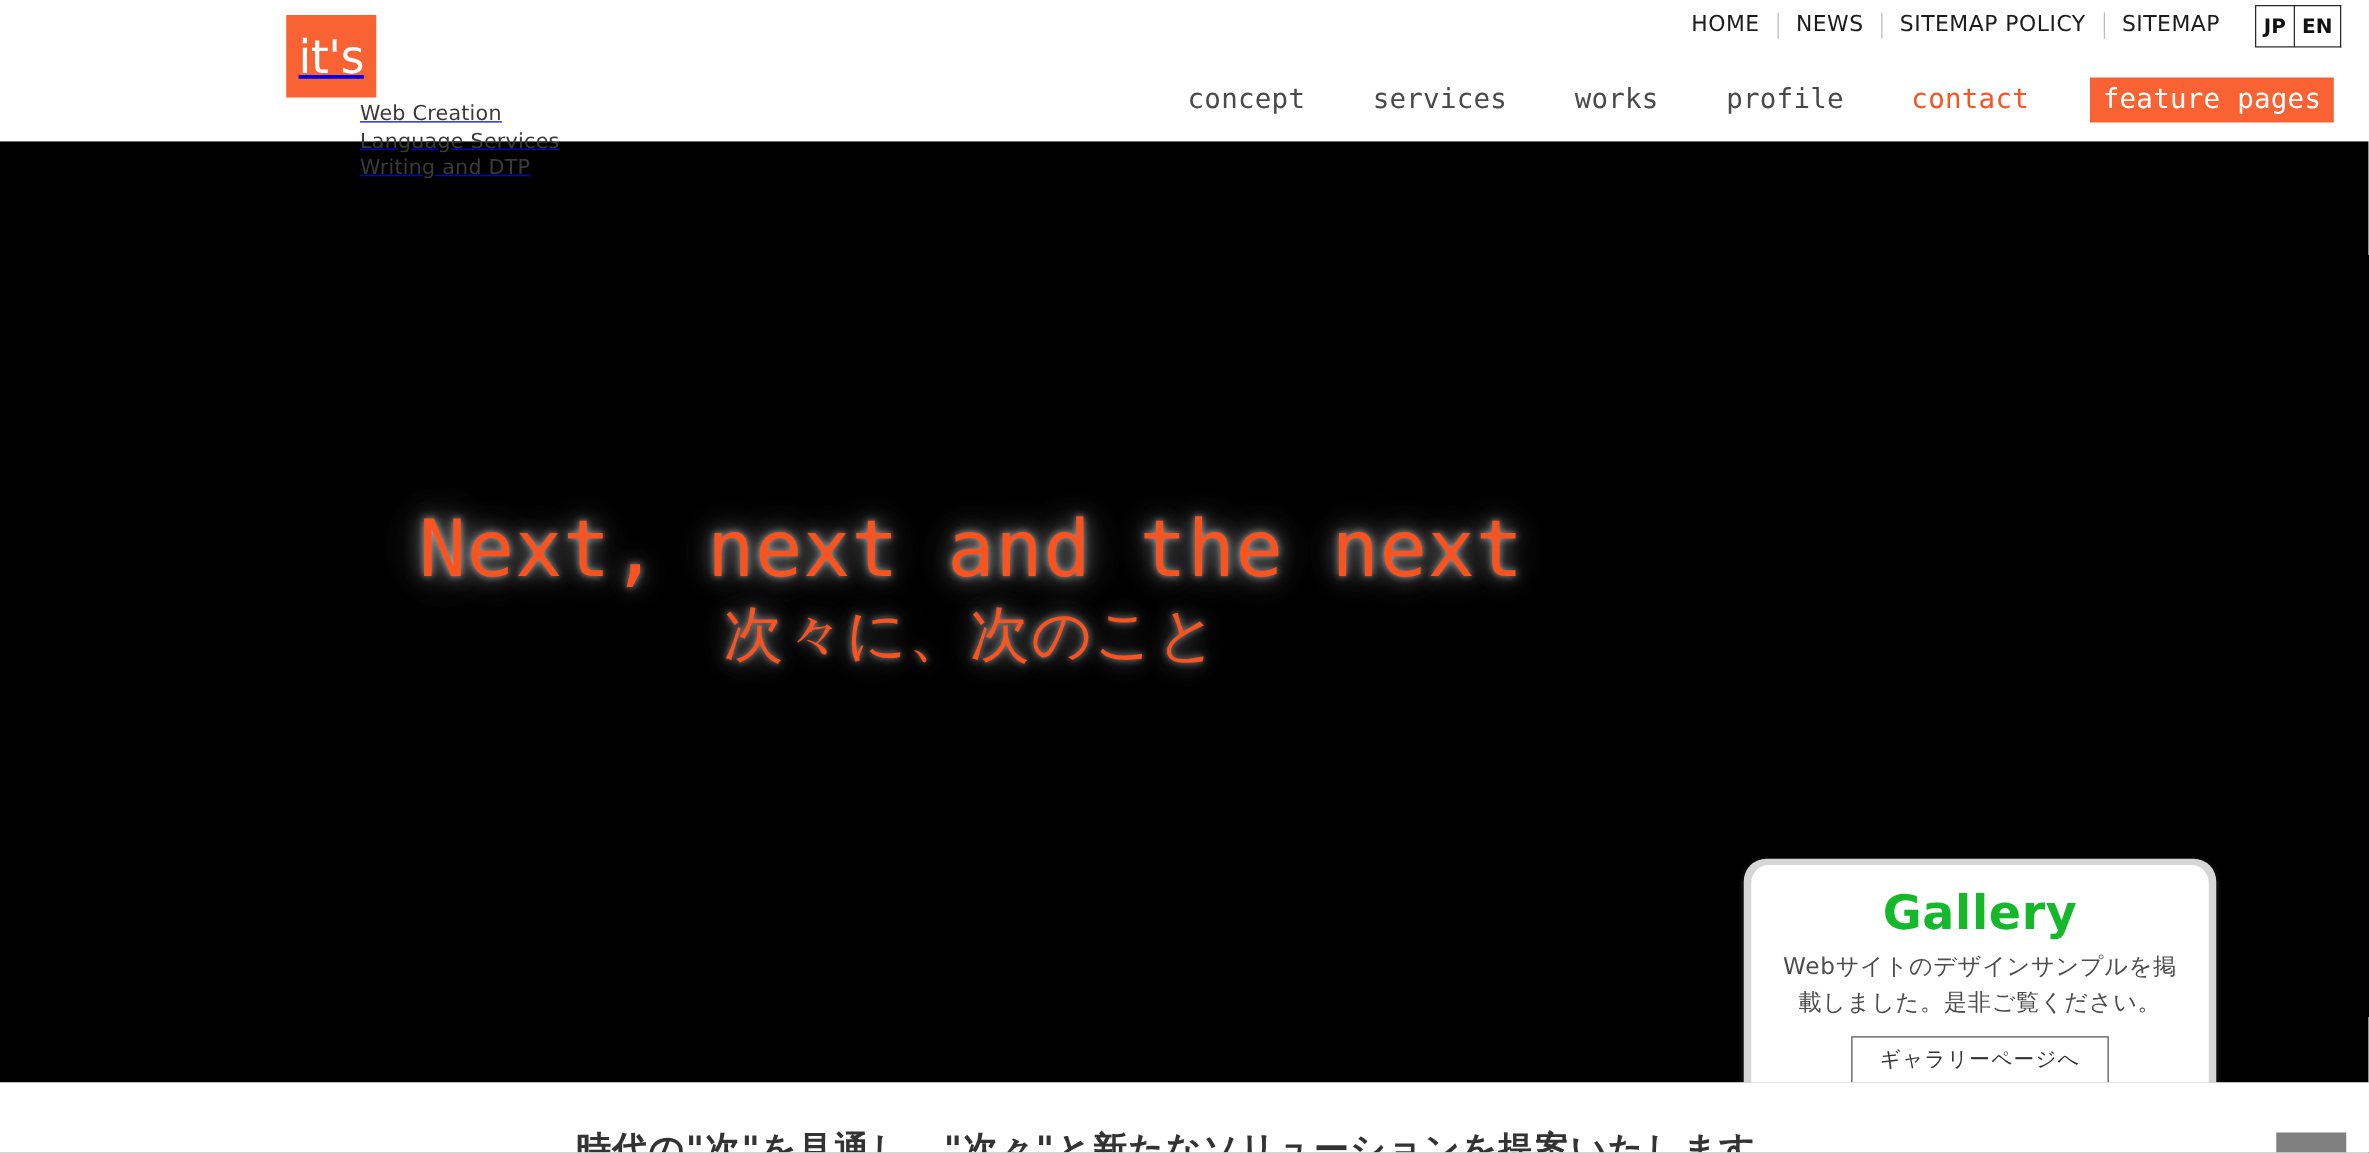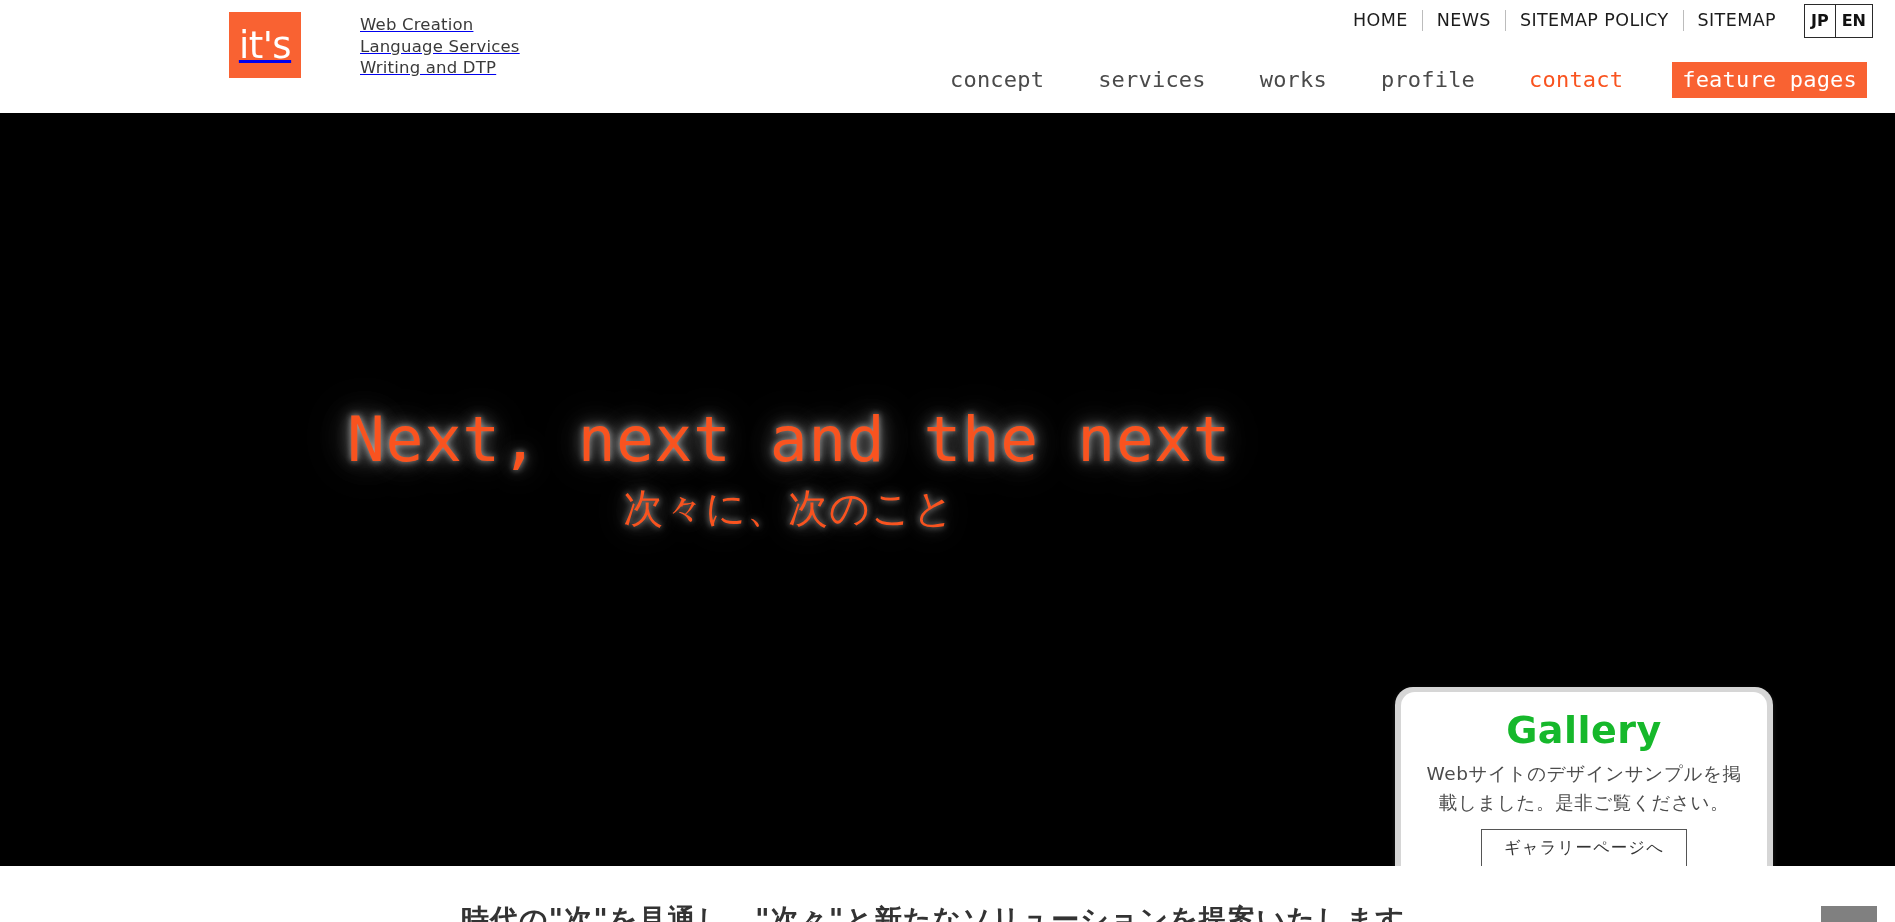--- a/index.html
+++ b/index.html
@@ -32,20 +32,21 @@
     z-index: 20;
   }
 
   
   .logo-wrap {
     position: absolute;
     left: 229px;
     top: 12px;
     display: flex;
     align-items: flex-start;
+    flex-direction: column;
   }
   .logo-mark {
     width: 72px;
     height: 66px;
     background: #f96232;
     display: flex;
     align-items: center;
     justify-content: center;
     flex: none;
   }
@@ -153,42 +154,42 @@
     position: absolute;
     top: 113px; left: 0;
     width: 1895px;
     height: 753px;
     background: #000000;
     overflow: hidden;
   }
 
   .hero-copy {
     position: absolute;
-    left: 12px;
+    left: 0;
     top: 291px;
     width: 1554px;
     text-align: center;
   }
   .hero-title {
     font-family: "DejaVu Sans Mono", monospace;
     font-size: 63px;
     line-height: 72px;
     color: #f9531f;
     letter-spacing: 0.5px;
     white-space: nowrap;
     text-shadow:
        0 0 6px rgba(255,255,255,0.55),
        0 0 16px rgba(255,255,255,0.45),
        0 0 34px rgba(255,255,255,0.30),
        0 0 56px rgba(255,255,255,0.18);
   }
   .hero-subtitle {
     margin-top: 5px;
     font-family: "DejaVu Sans", sans-serif;
-    font-size: 40px;
+    font-size: 48px;
     line-height: 54px;
     color: #f9531f;
     letter-spacing: 1px;
     white-space: nowrap;
     text-shadow:
        0 0 6px rgba(255,255,255,0.55),
        0 0 16px rgba(255,255,255,0.42),
        0 0 34px rgba(255,255,255,0.26),
        0 0 54px rgba(255,255,255,0.16);
   }

